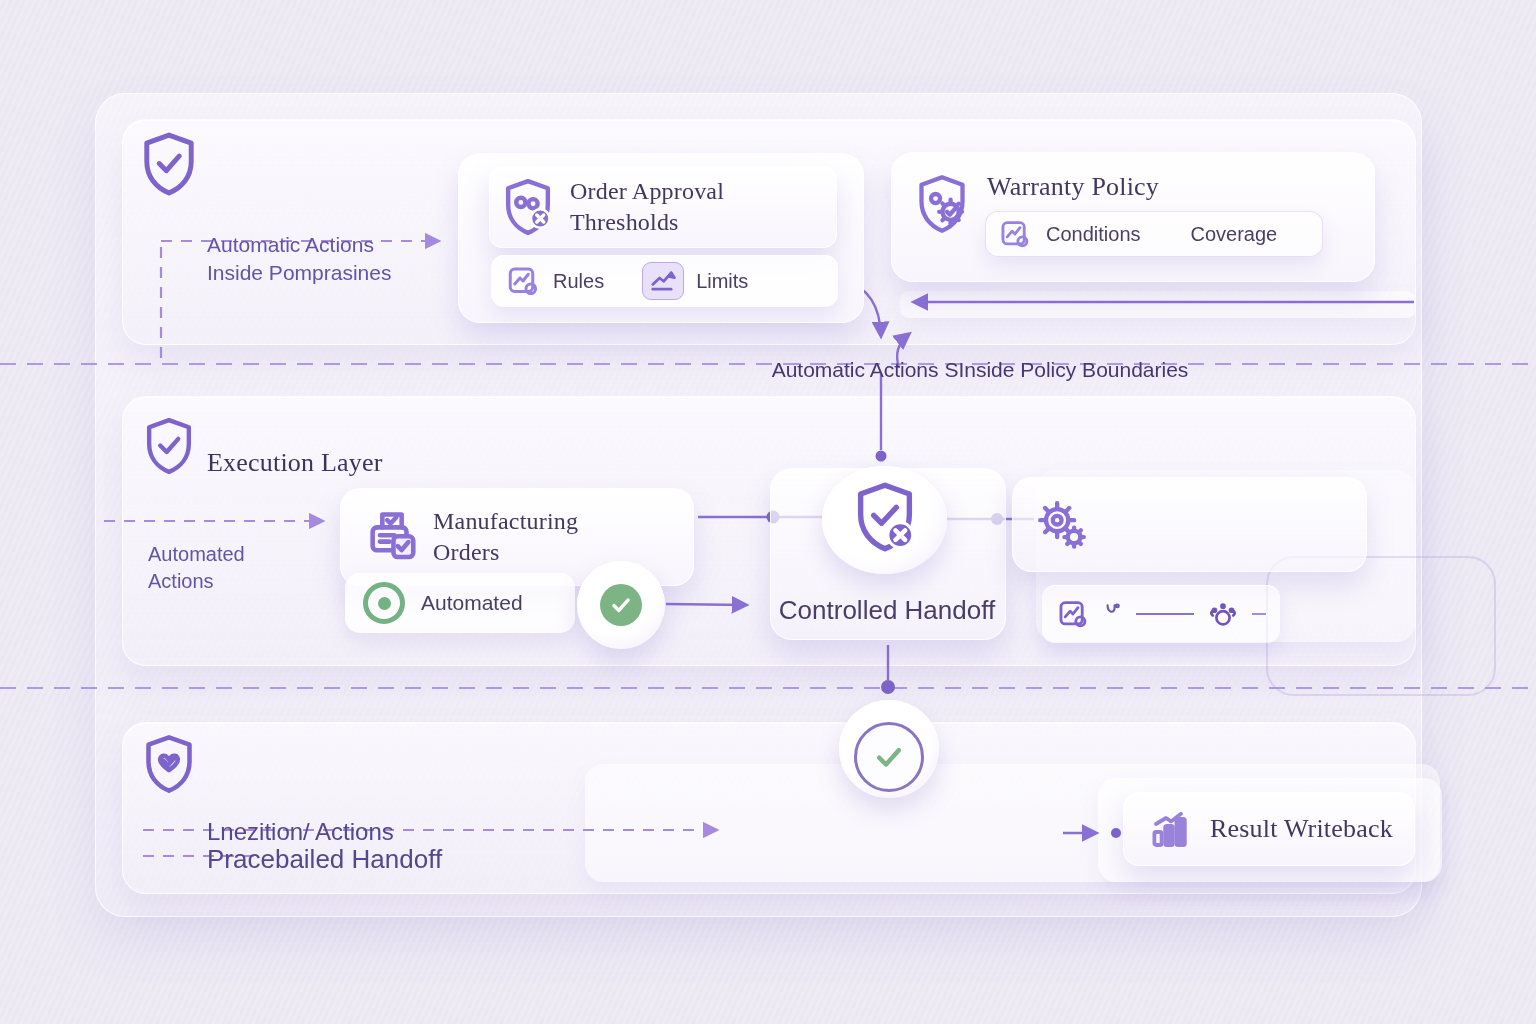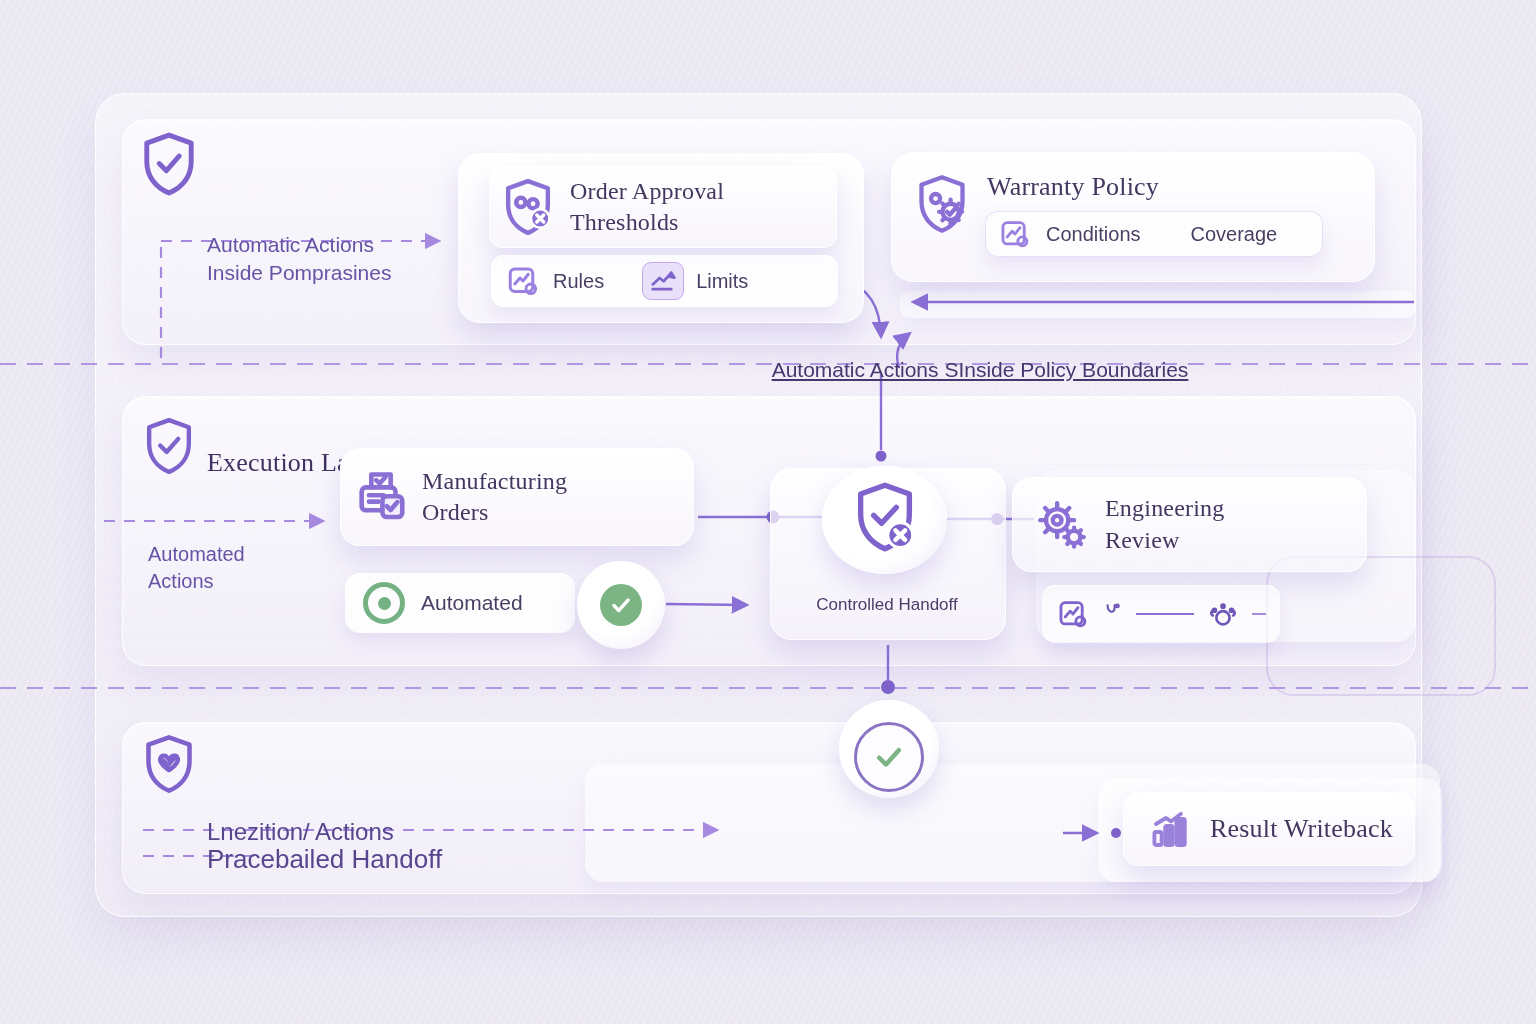--- a/index.html
+++ b/index.html
@@ -177,33 +177,33 @@
       <svg width="34" height="34" viewBox="0 0 24 24" fill="none" stroke="#9a80e0" stroke-width="2" stroke-linecap="round" stroke-linejoin="round">
         <rect x="3.5" y="4" width="15" height="15" rx="3"></rect>
         <path d="M6.5 14 L10 10 L12 12 L15.5 7.5"></path>
         <circle cx="17.2" cy="17.2" r="3.2"></circle>
       </svg>
     </span>
     <span class="chip-label">Conditions</span>
     <span class="chip-label" style="margin-left:36px;">Coverage</span>
   </div>
 
-  <div class="abs flow-label" style="left:980px;top:358px;transform:translateX(-50%);white-space:nowrap;text-decoration:underline;">Automatic Actions SInside Policy Boundaries</div>
+  <div class="abs flow-label" style="left:980px;top:358px;transform:translateX(-50%);white-space:nowrap;">Automatic Actions SInside Policy Boundaries</div>
 
   <div class="abs icon" style="left:141px;top:416px;width:56px;height:60px;">
     <svg width="56" height="60" viewBox="0 0 24 26" fill="none" stroke="#7e63cc" stroke-width="1.9" stroke-linecap="round" stroke-linejoin="round">
       <path d="M12 1.8 L20.6 4.9 V12 C20.6 17.8 17.2 22.1 12 24.2 C6.8 22.1 3.4 17.8 3.4 12 V4.9 Z"></path>
       <path d="M8.2 12.8 L11 15.6 L16 9.9"></path>
     </svg>
   </div>
   <div class="abs serif layer-title" style="left:207px;top:446px;">Execution Layer</div>
   <div class="abs note" style="left:148px;top:541px;font-size:20px;">Automated
 Actions</div>
 
-  <div class="abs card" style="left:340px;top:448px;width:354px;height:98px;border-radius:20px;gap:12px;padding-left:11px;box-sizing:border-box;">
+  <div class="abs card" style="left:340px;top:488px;width:354px;height:98px;border-radius:20px;gap:12px;padding-left:22px;box-sizing:border-box;">
     <span class="icon">
       <svg width="58" height="62" viewBox="0 0 24 25" fill="none" stroke="#8a6fd4" stroke-width="1.9" stroke-linecap="round" stroke-linejoin="round">
         <path d="M8 8.5 V3.2 H16 V8.5"></path>
         <path d="M10 5.5 L11.4 6.9 L13.8 4.3"></path>
         <rect x="4" y="8.5" width="14" height="9.5" rx="1.8"></rect>
         <path d="M7 11.8 H13 M7 14.4 H11"></path>
         <rect x="12.6" y="12.2" width="8.2" height="8.6" rx="1.8" fill="#f3eefc"></rect>
         <path d="M14.4 16.3 L16 17.9 L18.8 14.6"></path>
       </svg>
     </span>
@@ -227,34 +227,32 @@
   <div class="abs card" style="left:770px;top:468px;width:234px;height:170px;border-radius:22px;background:linear-gradient(180deg,rgba(255,255,255,.78),rgba(246,242,252,.6));"></div>
   <div class="abs blob" style="left:822px;top:466px;width:125px;height:108px;"></div>
   <div class="abs icon" style="left:851px;top:480px;width:68px;height:74px;">
     <svg width="68" height="74" viewBox="0 0 24 26" fill="none" stroke="#7e63cc" stroke-width="1.9" stroke-linecap="round" stroke-linejoin="round">
       <path d="M12 1.8 L20.6 4.9 V12 C20.6 17.8 17.2 22.1 12 24.2 C6.8 22.1 3.4 17.8 3.4 12 V4.9 Z"></path>
       <path d="M8 12.4 L10.8 15.2 L16 9.6"></path>
       <circle cx="17.4" cy="19.4" r="4.4" fill="#7e63cc" stroke="#ffffff" stroke-width="1.1"></circle>
       <path d="M15.7 17.7 L19.1 21.1 M19.1 17.7 L15.7 21.1" stroke="#ffffff" stroke-width="1.6"></path>
     </svg>
   </div>
-  <div class="abs flow-label" style="left:772px;top:595px;width:230px;text-align:center;font-size:17px;color:#4a3e68;">Controlled Handoff</div>
+  <div class="abs flow-label" style="left:772px;top:595px;width:230px;text-align:center;font-size:26px;color:#4a3e68;">Controlled Handoff</div>
 
   <div class="abs card" style="left:1012px;top:477px;width:355px;height:95px;border-radius:20px;gap:14px;padding-left:20px;box-sizing:border-box;background:linear-gradient(180deg,rgba(255,255,255,.85),rgba(247,244,252,.7));">
     <span class="icon">
       <svg width="58" height="62" viewBox="0 0 24 25" fill="none" stroke="#8a6fd4" stroke-width="1.8" stroke-linecap="round" stroke-linejoin="round">
         <circle cx="10" cy="10.5" r="4.6"></circle>
           <circle cx="10" cy="10.5" r="1.8"></circle>
         <path d="M15.2 10.5 H17 M10 15.7 V17.5 M4.8 10.5 H3 M10 5.3 V3.5 M13.7 14.2 L15 15.5 M6.3 14.2 L5 15.5 M6.3 6.8 L5 5.5 M13.7 6.8 L15 5.5"></path>
         <circle cx="17" cy="17.5" r="2.6"></circle>
         <path d="M19.6 17.5 H21 M17 20.1 V21.4 M14.4 17.5 H13 M17 14.9 V13.6 M18.9 19.4 L19.8 20.3 M15.1 19.4 L14.2 20.3 M18.9 15.6 L19.8 14.7"></path>
       </svg>
     </span>
-    <span class="serif card-title">Engineering
-Review</span>
   </div>
   <div class="abs chipbar" style="left:1042px;top:585px;width:238px;height:58px;gap:10px;padding:0 14px;box-sizing:border-box;background:rgba(255,255,255,.6);">
     <span class="icon">
       <svg width="34" height="34" viewBox="0 0 24 24" fill="none" stroke="#7e63cc" stroke-width="2" stroke-linecap="round" stroke-linejoin="round">
         <rect x="3.5" y="4" width="15" height="15" rx="3"></rect>
         <path d="M6.5 14 L10 10 L12 12 L15.5 7.5"></path>
         <circle cx="17.2" cy="17.2" r="3.2"></circle>
       </svg>
     </span>
     <span class="icon">

